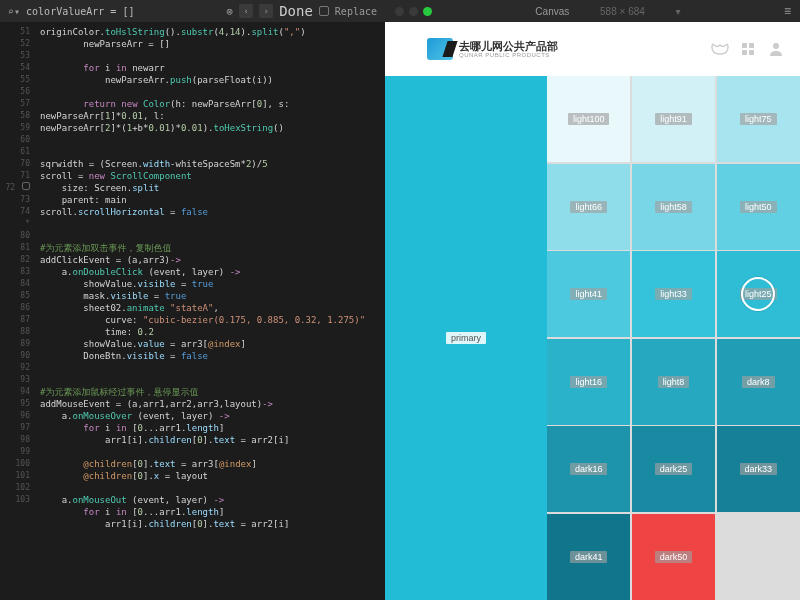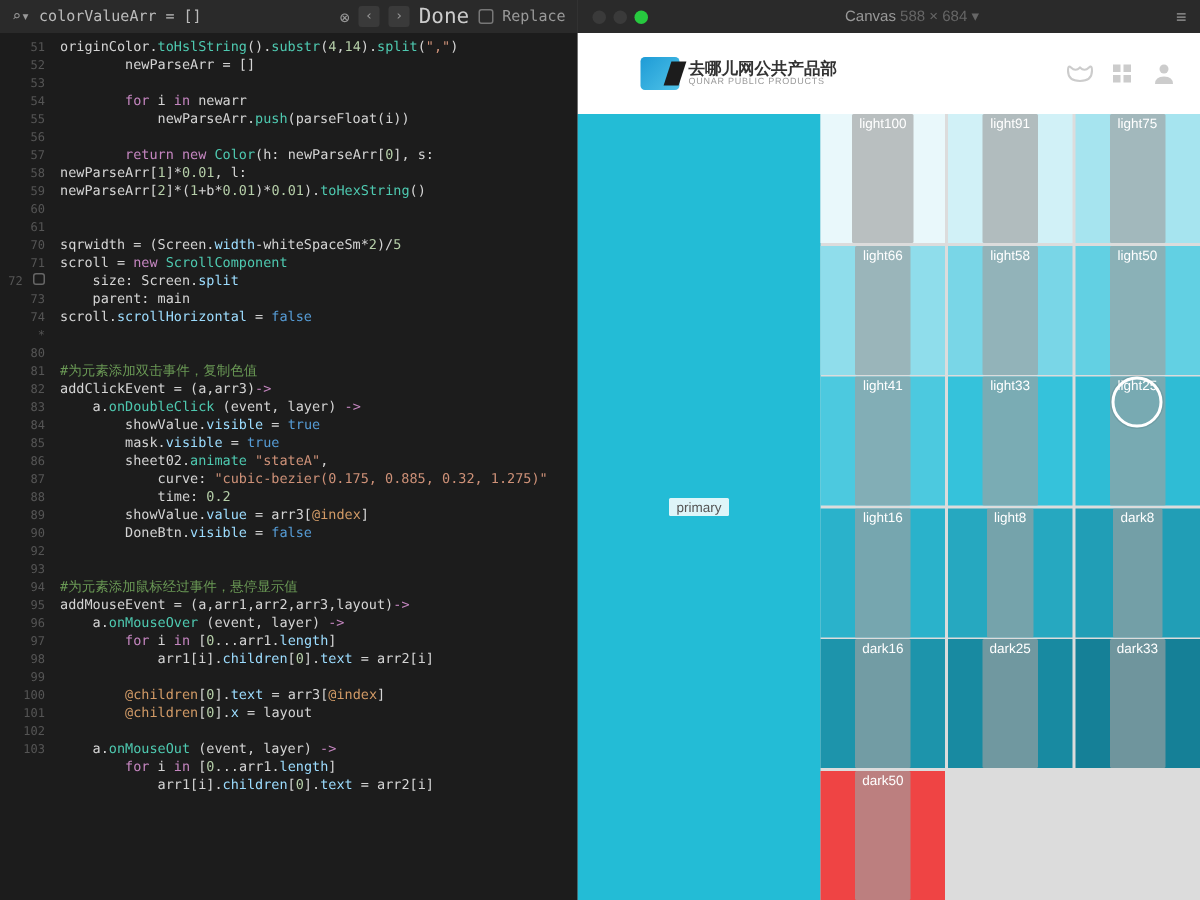--- a/index.html
+++ b/index.html
@@ -24,36 +24,36 @@
   .num { color: #b5cea8; }
   .cm { color: #6a9955; }      
   .bool { color: #569cd6; }
   .orange { color: #d19a66; }
   .preview { flex: 1; height: 600px; background: #fff; display: flex; flex-direction: column; }
   .preview-top { height: 22px; background: #2a2a2a; display: flex; align-items: center; padding: 0 10px; gap: 6px; }
   .traffic { display: flex; gap: 5px; }
   .traffic span { width: 9px; height: 9px; border-radius: 50%; display: block; }
   .tr-close { background: #3a3a3a; } .tr-min { background: #3a3a3a; } .tr-max { background: #27c93f; }
   .canvas-label { flex: 1; text-align: center; color: #999; font-size: 10px; }
-  .dim { color: #666; }
+  .dim { color: #666; margin-left: 28px; }
   .hamburger { color: #999; font-size: 12px; letter-spacing: -1px; }
   .brand-bar { height: 54px; background: #fff; display: flex; align-items: center; padding: 0 14px; gap: 8px; }
   .logo { display: flex; align-items: center; gap: 6px; margin-left: 28px; }
   .logo-mark { width: 26px; height: 22px; background: linear-gradient(135deg,#1e9bd6,#4fc3e8); border-radius: 3px; position: relative; }
   .logo-mark::after { content:""; position:absolute; right:-2px; top:3px; width:10px; height:16px; background:#1c1c1c; transform:skewX(-18deg); }
   .logo-text { display: flex; flex-direction: column; line-height: 1; }
   .logo-cn { font-size: 11px; font-weight: 600; color: #333; }
   .logo-en { font-size: 6px; color: #999; letter-spacing: 0.5px; }
   .brand-spacer { flex: 1; }
   .brand-icon { width: 20px; height: 20px; color: #bbb; display:flex; align-items:center; justify-content:center; }
   .grid-area { flex: 1; background: #dcdcdc; display: flex; }
   .primary-col { width: 162px; background: #23bcd6; display: flex; align-items: center; justify-content: center; }
   .tint-label { background: rgba(255,255,255,0.85); color: #555; font-size: 9px; padding: 1px 5px; border-radius: 1px; }
   .tints { flex: 1; display: grid; grid-template-columns: repeat(3,1fr); grid-template-rows: repeat(6,1fr); gap: 1.5px; }
-  .sw { display: flex; justify-content: center; position: relative; }
+  .sw { display: flex; align-items: center; justify-content: center; position: relative; }
   .sw .tint-label { background: rgba(160,160,160,0.65); color: #fff; }
   .sel-ring { position: absolute; width: 34px; height: 34px; border: 2px solid #fff; border-radius: 50%; box-shadow: 0 0 0 1px rgba(0,0,0,0.08); }
 </style>
 </head>
 <body>
 
 <div class="editor">
   <div class="editor-top">
     <span class="search-icon">⌕▾</span>
     <span class="search-text">colorValueArr = []</span>
@@ -247,18 +247,21 @@
         </div>
         <div class="sw" style="background: rgb(29, 148, 171);">
           <span class="tint-label">dark16</span>
         </div>
         <div class="sw" style="background: rgb(24, 138, 161);">
           <span class="tint-label">dark25</span>
         </div>
         <div class="sw" style="background: rgb(21, 128, 151);">
           <span class="tint-label">dark33</span>
         </div>
+        <div class="sw" style="background: rgb(17, 118, 140);">
+          <span class="tint-label">dark41</span>
+        </div>
         <div class="sw" style="background: #ef4444;">
           <span class="tint-label">dark50</span>
         </div>
       </div>
   </div>
 </div>
 
 </body></html>

